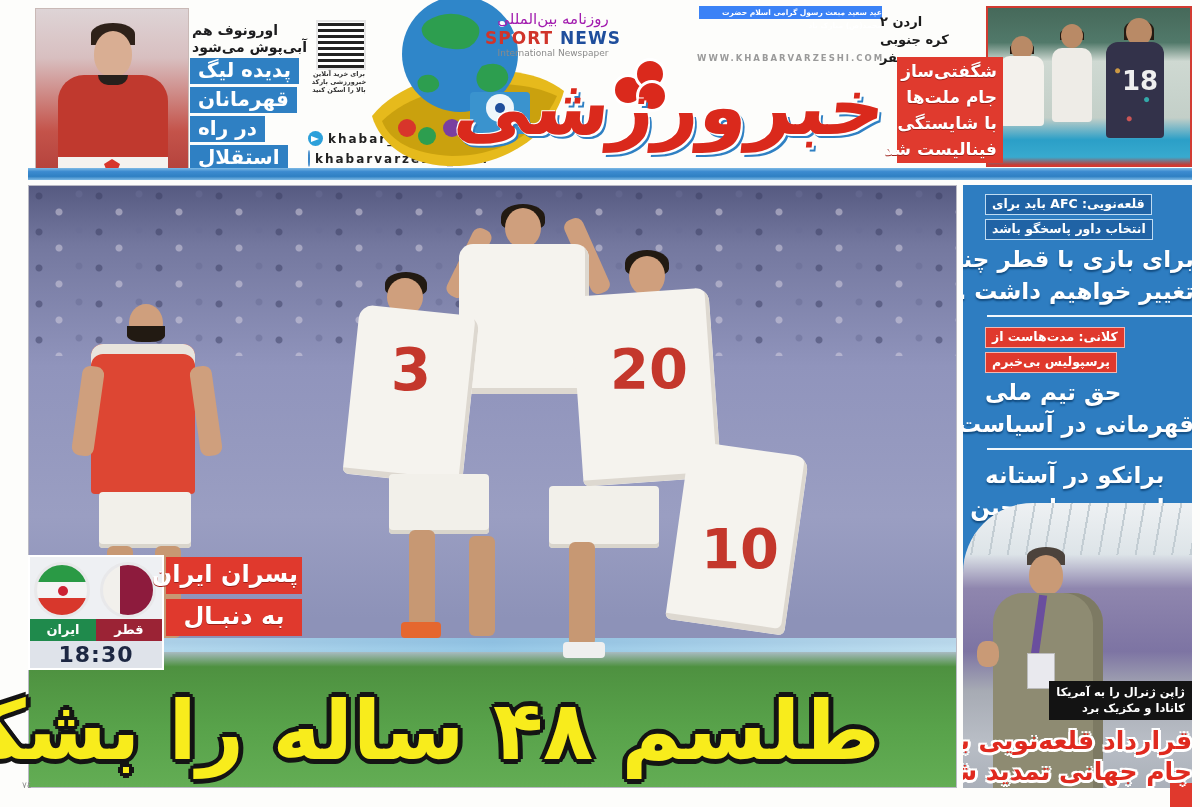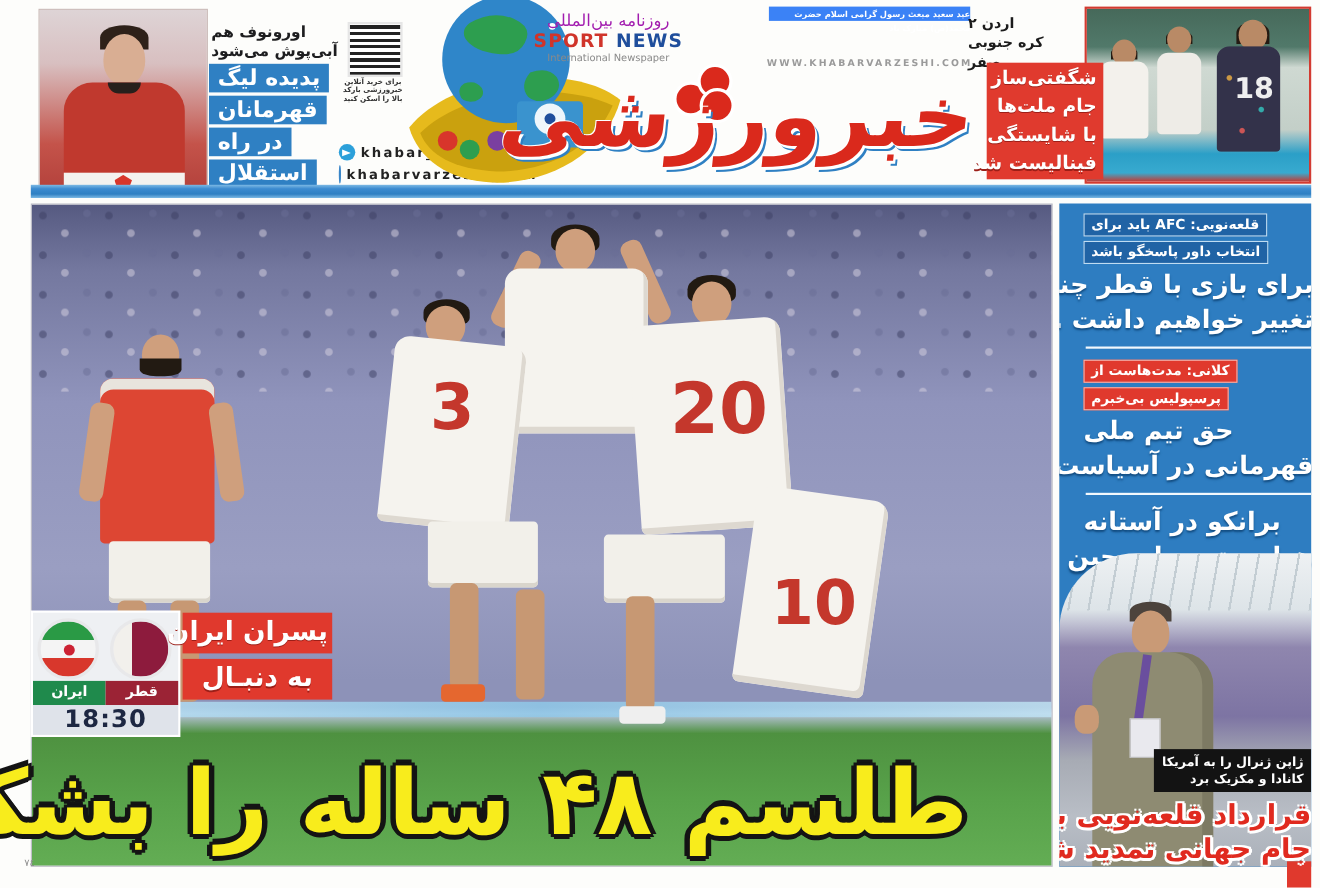--- a/index.html
+++ b/index.html
@@ -265,21 +265,21 @@
     <div class="torso" style="left:430px;top:58px;width:130px;height:150px;"></div>
 
     <div class="hair" style="left:356px;top:86px;width:42px;height:24px;"></div>
     <div class="head" style="left:358px;top:92px;width:36px;height:38px;"></div>
     <div class="torso" style="left:322px;top:124px;width:120px;height:170px;transform:rotate(6deg);"></div>
     <div class="jnum" style="left:352px;top:150px;width:60px;font-size:58px;">3</div>
 
     <div class="hair" style="left:596px;top:64px;width:44px;height:26px;"></div>
     <div class="head" style="left:600px;top:70px;width:36px;height:40px;"></div>
     <div class="torso" style="left:548px;top:106px;width:138px;height:190px;transform:rotate(-4deg);"></div>
-    <div class="jnum" style="left:580px;top:150px;width:80px;font-size:64px;">20</div>
+    <div class="jnum" style="left:580px;top:150px;width:80px;font-size:56px;">20</div>
 
     <div class="torso" style="left:648px;top:262px;width:120px;height:180px;transform:rotate(8deg);"></div>
     <div class="jnum" style="left:672px;top:330px;width:70px;font-size:56px;">10</div>
 
     <div class="shorts" style="left:360px;top:288px;width:100px;height:60px;"></div>
     <div class="shorts" style="left:520px;top:300px;width:110px;height:62px;"></div>
     <div class="leg" style="left:380px;top:344px;width:26px;height:96px;"></div>
     <div class="leg" style="left:440px;top:350px;width:26px;height:100px;"></div>
     <div class="leg" style="left:540px;top:356px;width:26px;height:104px;"></div>
     <div class="boot" style="left:372px;top:436px;width:40px;height:16px;"></div>

